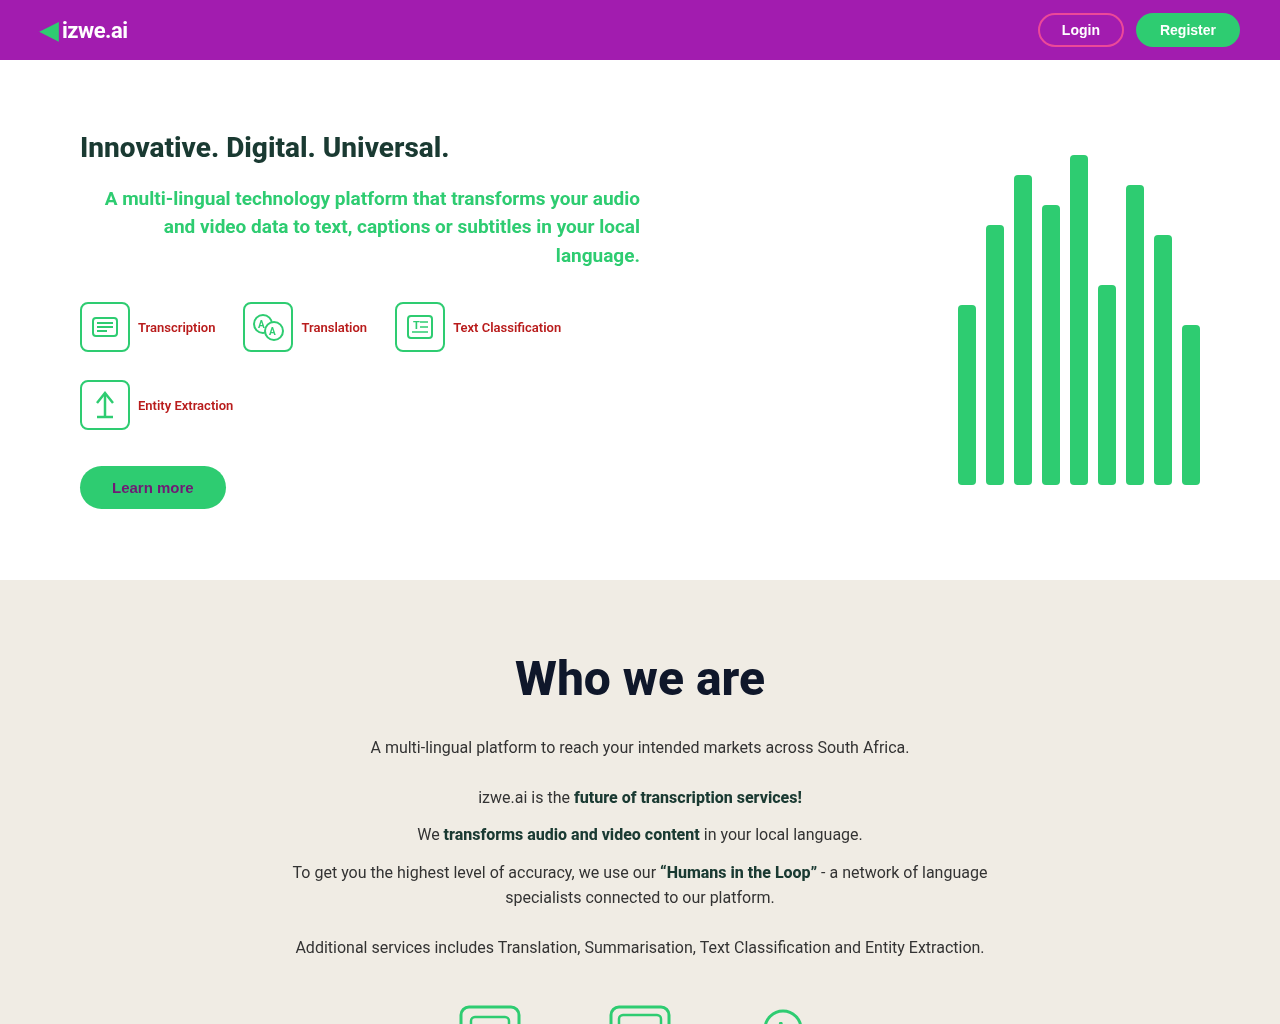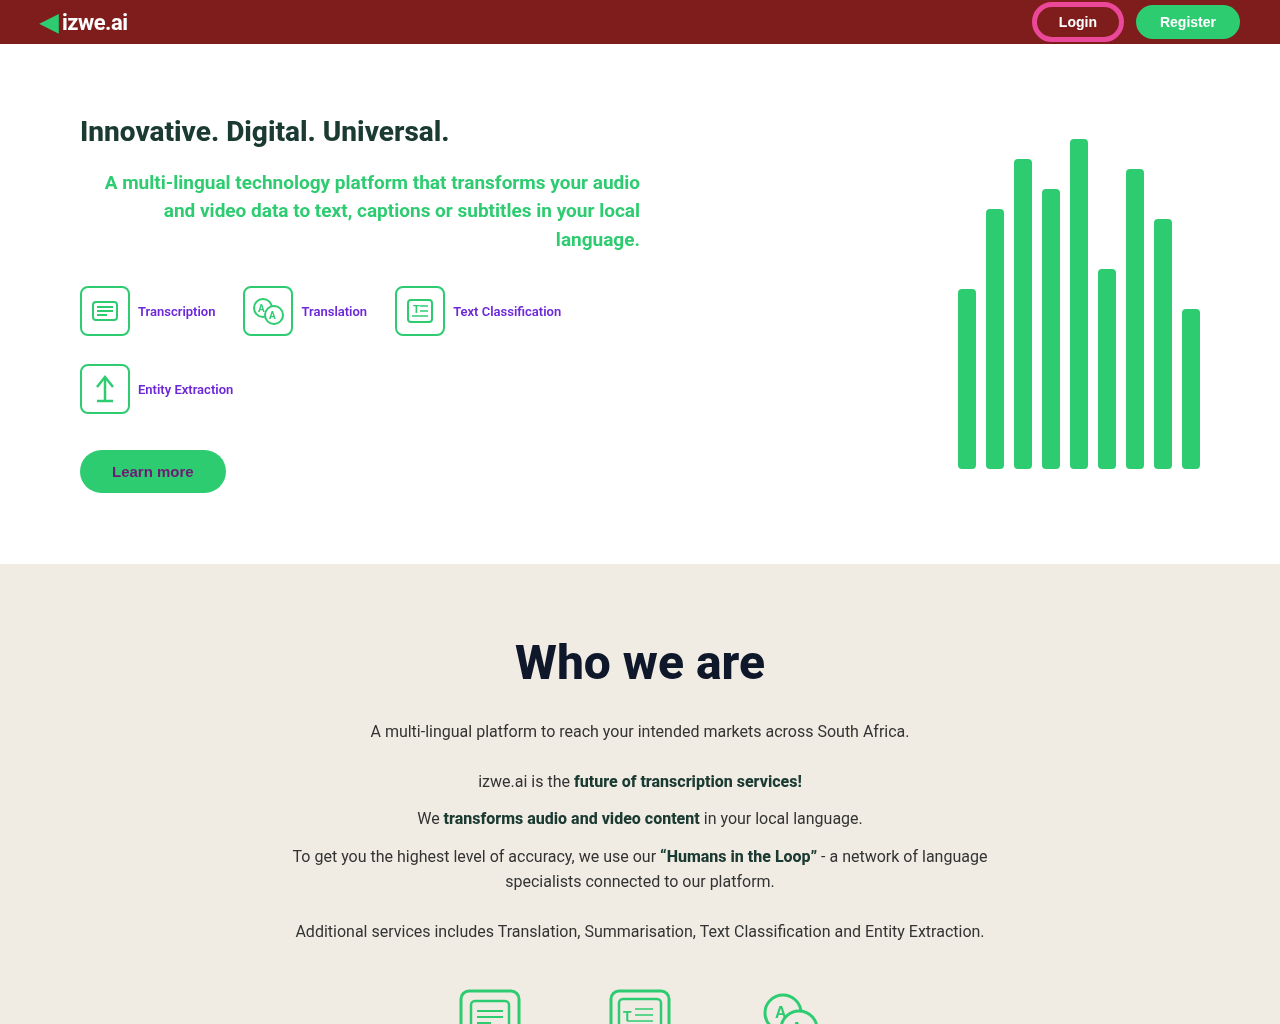--- a/index.html
+++ b/index.html
@@ -1,25 +1,25 @@
 <!DOCTYPE html>
 <html><head>
   <meta charset="utf-8">
   <style>
     * { margin: 0; padding: 0; box-sizing: border-box; }
     body { font-family: -apple-system, BlinkMacSystemFont, 'Segoe UI', Roboto, sans-serif; background: #fff; }
 
     
     .navbar {
-      background: #7f1d1d;
+      background: #a21caf;
       display: flex;
       align-items: center;
       justify-content: space-between;
       padding: 0 40px;
-      height: 44px;
+      height: 60px;
     }
     .navbar-logo {
       display: flex;
       align-items: center;
       gap: 4px;
     }
     .logo-text {
       color: #fff;
       font-size: 22px;
       font-weight: 700;
@@ -36,21 +36,21 @@
       text-decoration: none;
       font-size: 15px;
       font-weight: 500;
     }
     .nav-actions {
       display: flex;
       align-items: center;
       gap: 12px;
     }
     .btn-login {
-      border: 5px solid #ec4899;
+      border: 2px solid #ec4899;
       background: transparent;
       color: #fff;
       padding: 7px 22px;
       border-radius: 20px;
       font-size: 14px;
       font-weight: 600;
       cursor: pointer;
     }
     .btn-register {
       background: #2ecc71;
@@ -108,21 +108,21 @@
       height: 50px;
       border: 2px solid #2ecc71;
       border-radius: 8px;
       display: flex;
       align-items: center;
       justify-content: center;
       color: #2ecc71;
       font-size: 20px;
     }
     .feature-label {
-      color: #6d28d9;
+      color: #b91c1c;
       font-size: 13px;
       font-weight: 600;
     }
     .btn-learn-more {
       background: #2ecc71;
       border: none;
       color: #701a75;
       padding: 13px 32px;
       border-radius: 25px;
       font-size: 15px;

